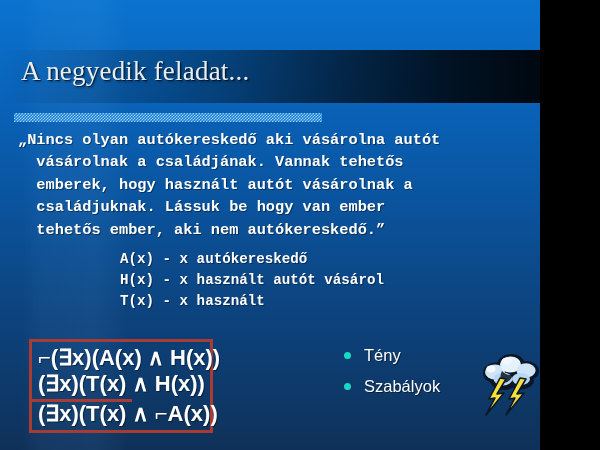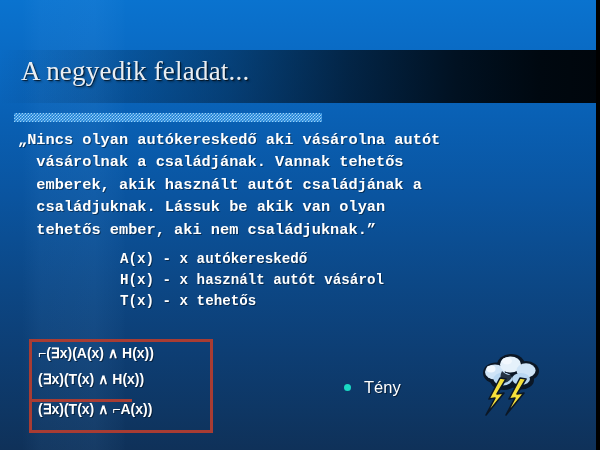--- a/index.html
+++ b/index.html
@@ -2,21 +2,21 @@
 <html><head>
 <meta charset="utf-8">
 <style>
   html, body {
     margin: 0;
     padding: 0;
     background: #000;
   }
   #slide {
     position: relative;
-    width: 596px;
+    width: 540px;
     height: 450px;
     overflow: hidden;
     background: linear-gradient(to bottom,
         #0a73cf 0%,
         #0a6cc6 10%,
         #0960b4 26%,
         #0a549f 44%,
         #0c4887 62%,
         #0d3e74 78%,
         #0e3663 92%,
@@ -112,21 +112,21 @@
     top: 339px;
     width: 184px;
     height: 94px;
     border: 3px solid #a83c33;
     box-sizing: border-box;
   }
   #formula-box .formula {
     position: absolute;
     left: 6px;
     font-family: "Liberation Sans", sans-serif;
-    font-size: 14px;
+    font-size: 22px;
     font-weight: bold;
     color: #ffffff;
     white-space: nowrap;
     text-shadow: 1px 1px 0 rgba(0,0,0,0.45);
   }
   #formula-1 { top: 3px; }
   #formula-2 { top: 29px; }
   #formula-3 { top: 59px; }
   #formula-divider {
     position: absolute;
@@ -148,21 +148,20 @@
   }
   #bullet-list li {
     position: relative;
     height: 31px;
     padding-left: 26px;
     font-size: 16.5px;
     color: #ffffff;
     line-height: 31px;
     white-space: nowrap;
     text-shadow: 1px 1px 0 rgba(0,0,0,0.45);
-    margin-top: 32px;
   }
   #bullet-list li .dot {
     position: absolute;
     left: 6px;
     top: 12px;
     width: 7px;
     height: 7px;
     border-radius: 50%;
     background: #1ad9c3;
   }
@@ -183,39 +182,43 @@
   <div id="light-column"></div>
 
   <div id="title-band"></div>
 
   <div id="slide-title">A negyedik feladat...</div>
 
   <div id="title-rule"></div>
 
   <div id="quote-block"><span>„Nincs olyan autókereskedő aki vásárolna autót</span>
 <span>  vásárolnak a családjának. Vannak tehetős</span>
-<span>  emberek, akik használt autót családjának a</span>
-<span>  családjuknak. Lássuk be akik van olyan</span>
-<span>  tehetős ember, aki nem családjuknak.”</span></div>
+<span>  emberek, hogy használt autót vásárolnak a</span>
+<span>  családjuknak. Lássuk be hogy van ember</span>
+<span>  tehetős ember, aki nem autókereskedő.”</span></div>
 
   <div id="predicates"><span>A(x) - x autókereskedő</span>
 <span>H(x) - x használt autót vásárol</span>
-<span>T(x) - x tehetős</span></div>
+<span>T(x) - x használt</span></div>
 
   <div id="formula-box">
     <div id="formula-1" class="formula">⌐(∃x)(A(x) ∧ H(x))</div>
     <div id="formula-2" class="formula">(∃x)(T(x) ∧ H(x))</div>
     <div id="formula-divider"></div>
     <div id="formula-3" class="formula">(∃x)(T(x) ∧ ⌐A(x))</div>
   </div>
 
   <ul id="bullet-list">
     <li>
       <span class="dot"></span>
       <span>Tény</span>
+    </li>
+    <li>
+      <span class="dot"></span>
+      <span>Szabályok</span>
     </li>
   </ul>
 
   <svg id="storm-clipart" viewBox="0 0 78 78">
 
     <g>
       <ellipse cx="24" cy="24" rx="13" ry="10.5" fill="#0b1726"></ellipse>
       <ellipse cx="39" cy="16" rx="14" ry="11" fill="#0b1726"></ellipse>
       <ellipse cx="54" cy="22" rx="13" ry="10" fill="#0b1726"></ellipse>
       <ellipse cx="32" cy="31" rx="14" ry="10" fill="#0b1726"></ellipse>

